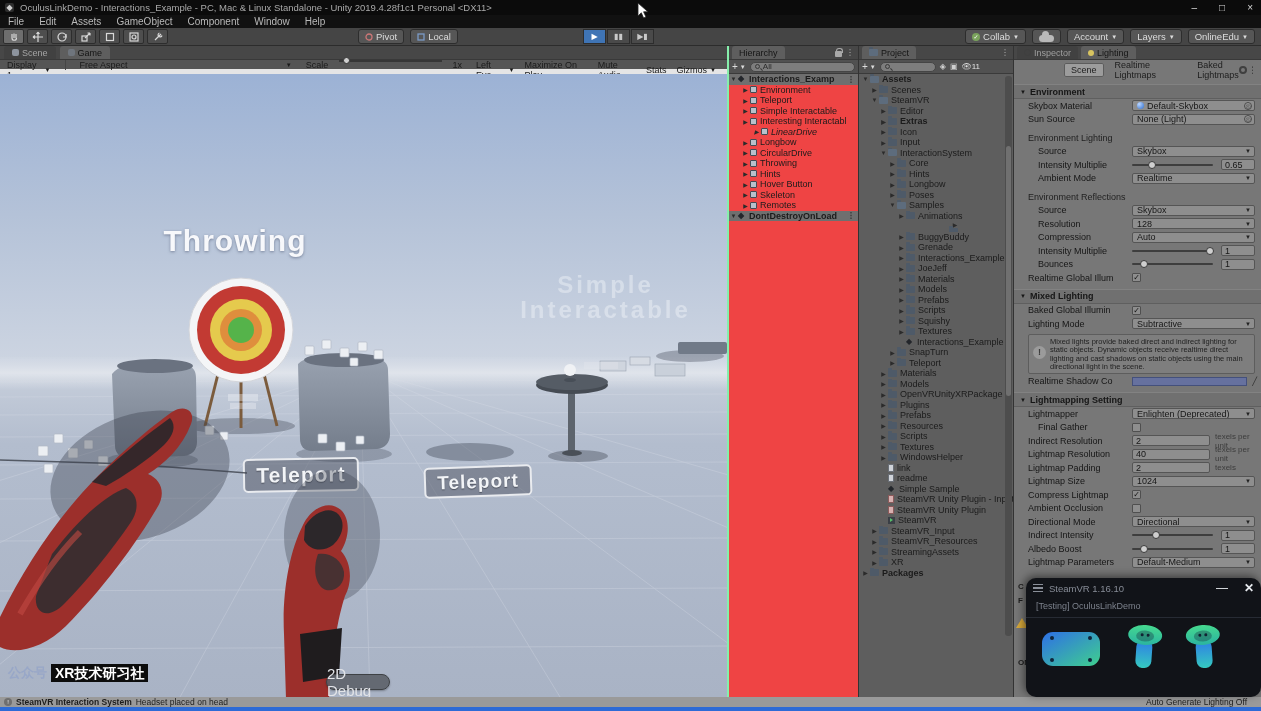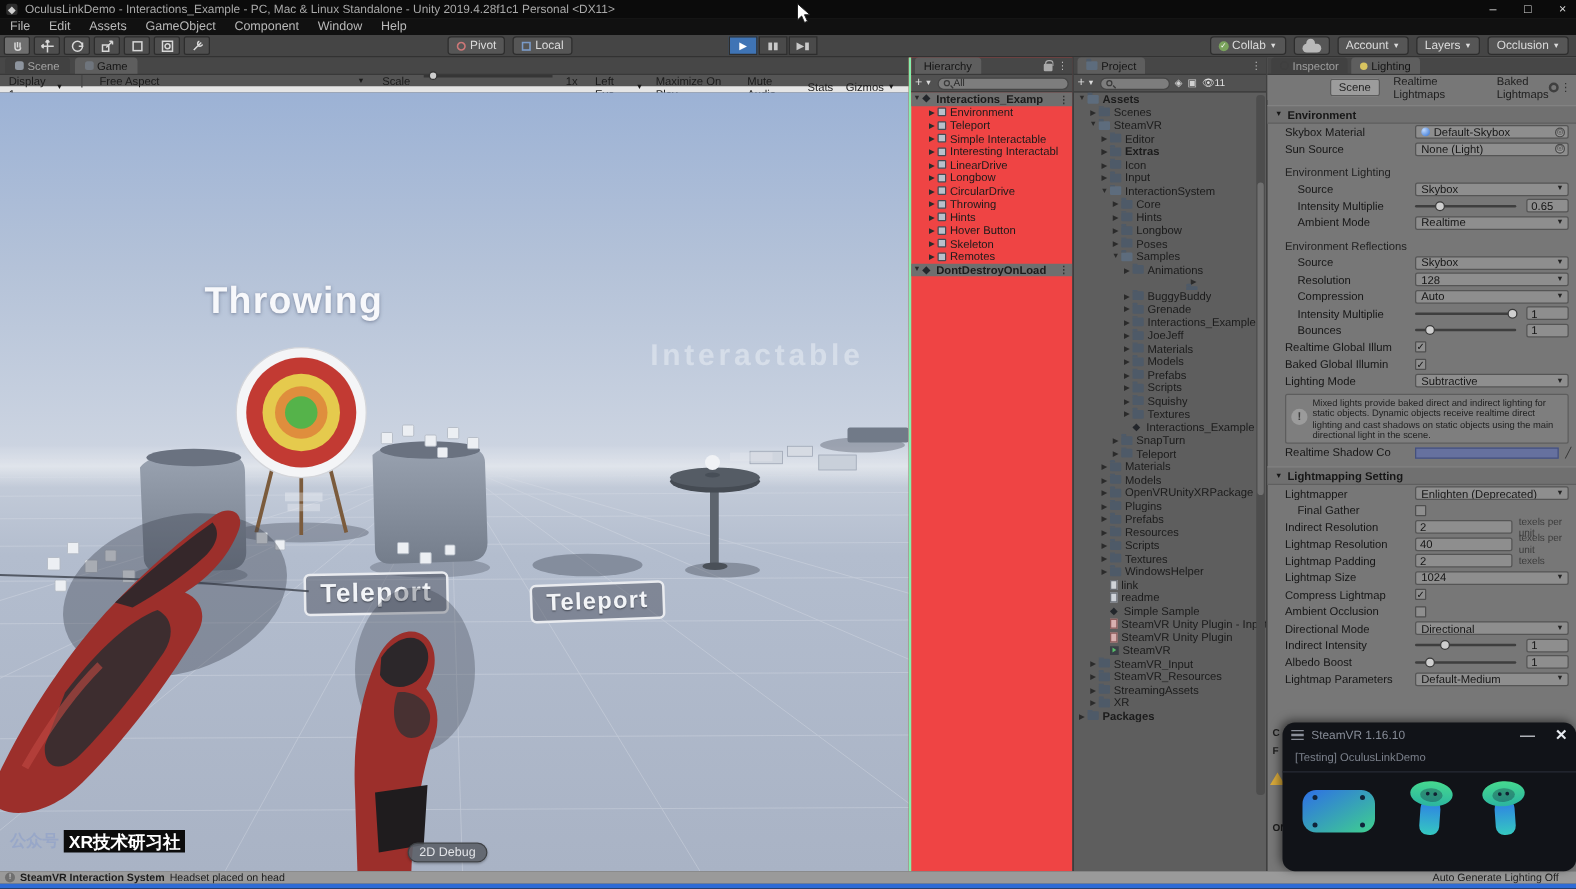--- a/index.html
+++ b/index.html
@@ -143,21 +143,21 @@
             letter-spacing:3px; line-height:25px; }
   .tp-label { position:absolute; border:2.5px solid #e9ebef; border-radius:5px; background:rgba(66,72,84,.45);
               color:#f2f4f7; font-weight:bold; display:flex; align-items:center; justify-content:center;
               text-shadow:0 1px 1px rgba(30,34,42,.5); }
   .tp1 { left:243px; top:384px; width:116px; height:34px; font-size:21px; letter-spacing:1px; transform:rotate(-1deg); }
   .tp2 { left:424px; top:392px; width:108px; height:31px; font-size:19px; letter-spacing:1px; transform:rotate(-2deg); }
   .watermark { position:absolute; left:8px; top:590px; display:flex; align-items:center; gap:4px; }
   .wm-pre { color:rgba(150,165,200,.9); font-size:13px; font-weight:bold; }
   .wm-main { background:#0c0c0c; color:#fff; font-size:14px; font-weight:bold; padding:0 4px; line-height:18px; }
   .debug-btn { position:absolute; left:326px; top:600px; width:64px; height:16px; background:rgba(92,97,104,.9);
-               border:1px solid #3e4145; border-radius:8px; color:#e2e4e8; font-size:10px; display:flex;
+               border:1px solid #3e4145; border-radius:8px; color:#e2e4e8; font-size:15px; display:flex;
                align-items:center; justify-content:center; box-shadow:0 1px 2px rgba(0,0,0,.3); }
 
   
   .steamvr { position:absolute; left:1026px; top:578px; width:235px; height:119px; background:#111318;
              box-shadow:-2px -2px 8px rgba(0,0,0,.5); z-index:40; color:#c6cbd4;border-radius:10px; }
   .sv-title { height:20px; display:flex; align-items:center; padding:0 7px; gap:6px; font-size:9.5px; color:#878c97; }
   .burger { display:flex; flex-direction:column; gap:2px; }
   .burger i { display:block; width:10px; height:1.5px; background:#8a8f99; }
   .sv-close { margin-left:10px; color:#e8ebf0; font-size:12px; font-weight:bold; }
   .sv-min { margin-left:auto; color:#e8ebf0; font-size:12px; }
@@ -276,21 +276,21 @@
       </div>
       <div class="txtbtn" style="margin-left:0">
         <span>Account</span>
           <span class="caret">▼</span>
       </div>
       <div class="txtbtn" style="margin-left:0">
         <span>Layers</span>
           <span class="caret">▼</span>
       </div>
       <div class="txtbtn" style="margin-left:0">
-        <span>Occlusion</span>
+        <span>OnlineEdu</span>
           <span class="caret">▼</span>
       </div>
     </div>
   </div>
 
   <div class="main">
 
     <div class="gamecol">
       <div class="gametabs">
         <div class="gtab">
@@ -437,20 +437,21 @@
             <ellipse cx="572" cy="311" rx="36" ry="9" fill="#454b53"></ellipse>
             <ellipse cx="572" cy="308" rx="36" ry="8" fill="#555c65"></ellipse>
             <rect x="584" y="288" width="34" height="7" fill="rgba(230,233,238,0.35)"></rect>
             <ellipse cx="570" cy="306" rx="6" ry="2" fill="rgba(40,45,55,0.3)"></ellipse>
             <circle cx="570" cy="296" r="6" fill="#f0f2f5"></circle>
           </g>
         </svg>
 
         <div class="vtext throwing">Throwing</div>
         <div class="vtext simple">
+          <div>Simple</div>
           <div>Interactable</div>
         </div>
         <div class="tp-label tp1">
             <span>Teleport</span>
           </div>
         <div class="tp-label tp2">
             <span>Teleport</span>
           </div>
 
         <svg width="727" height="623" viewBox="0 0 727 623" style="pointer-events:none">
@@ -519,21 +520,21 @@
           <div class="trow" style="padding-left: 12px;">
             <span class="arr">▶</span>
             <span class="go-ico"></span>
             <span class="lbl2">Simple Interactable</span>
           </div>
           <div class="trow" style="padding-left: 12px;">
             <span class="arr">▶</span>
             <span class="go-ico"></span>
             <span class="lbl2">Interesting Interactabl</span>
           </div>
-          <div class="trow" style="padding-left: 12px;">
+          <div class="trow" style="padding-left: 23px; font-style: italic;">
             <span class="arr">▶</span>
             <span class="go-ico"></span>
             <span class="lbl2">LinearDrive</span>
           </div>
           <div class="trow" style="padding-left: 12px;">
             <span class="arr">▶</span>
             <span class="go-ico"></span>
             <span class="lbl2">Longbow</span>
           </div>
           <div class="trow" style="padding-left: 12px;">
@@ -940,20 +941,24 @@
           <div class="lrow slider ind">
             <span class="lbl">Bounces</span>
             <span class="slider-track">
               <span class="slider-knob" style="left: calc(15% - 4px);"></span>
             </span>
             <span class="valbox">1</span>
           </div>
           <div class="lrow checkbox">
             <span class="lbl">Realtime Global Illum</span>
             <span class="cb">✓</span>
+          </div>
+          <div class="lrow section">
+            <span class="tri">▼</span>
+            <span>Mixed Lighting</span>
           </div>
           <div class="lrow checkbox">
             <span class="lbl">Baked Global Illumin</span>
             <span class="cb">✓</span>
           </div>
           <div class="lrow dropdown">
             <span class="lbl">Lighting Mode</span>
             <span class="fieldbox">
               <span>Subtractive</span>
               <span class="dd">▼</span>

